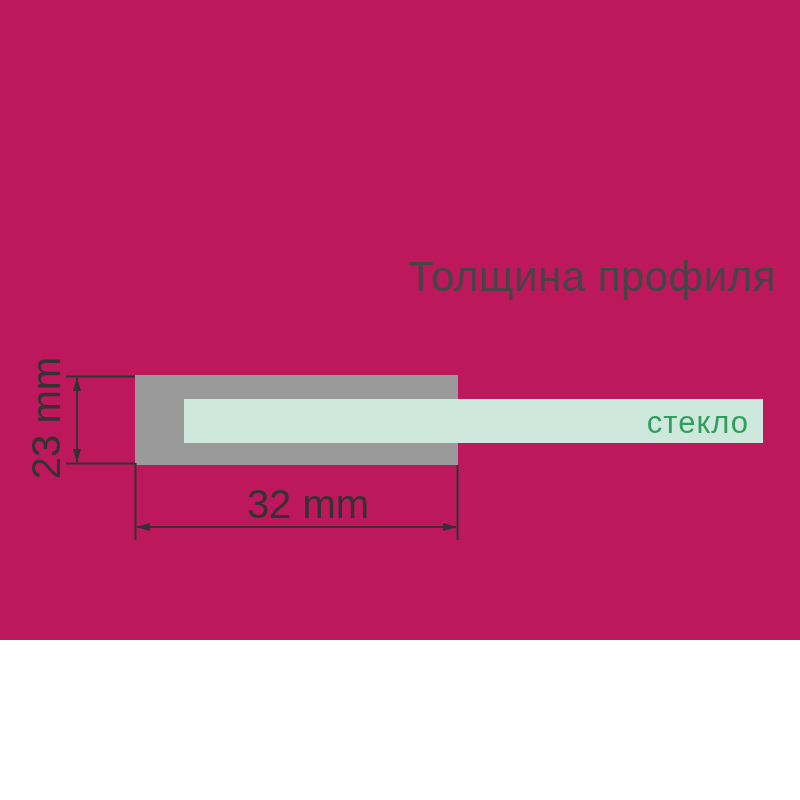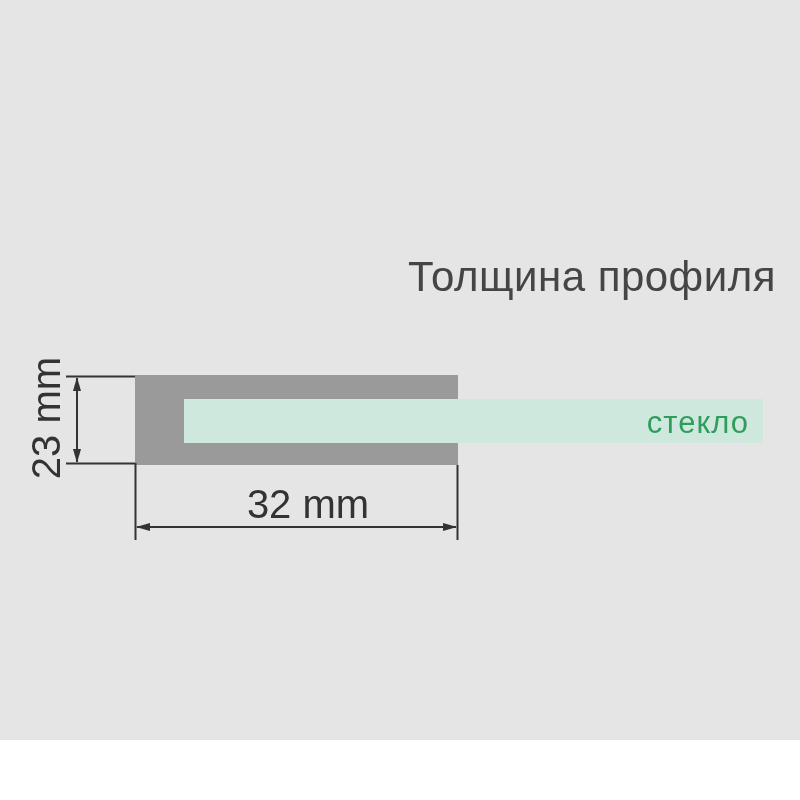--- a/index.html
+++ b/index.html
@@ -6,22 +6,22 @@
     margin: 0;
     padding: 0;
     width: 800px;
     height: 800px;
     background: #ffffff;
     overflow: hidden;
   }
   .canvas {
     position: relative;
     width: 800px;
-    height: 740px;
-    background: #e5e5e5;
+    height: 640px;
+    background: #be185d;
   }
   svg {
     position: absolute;
     left: 0;
     top: 0;
     font-family: "Liberation Sans", sans-serif;
   }
   .title-text {
     font-size: 42px;
     letter-spacing: 0.5px;

